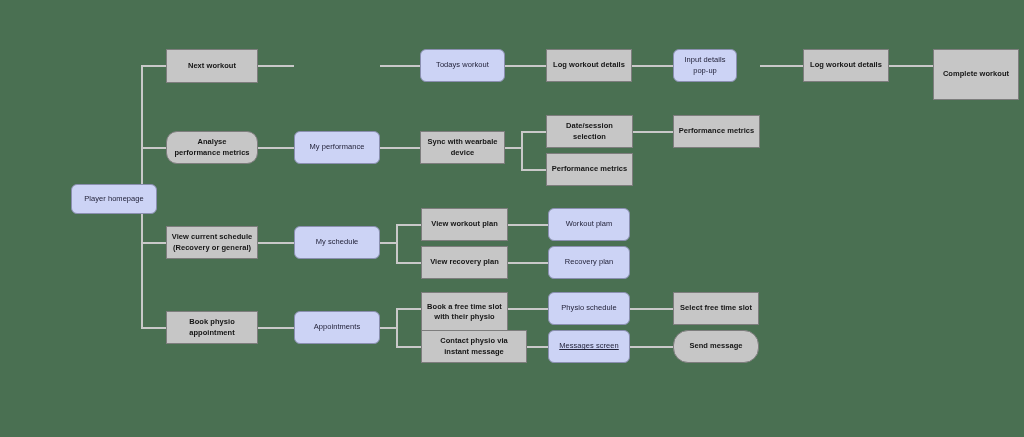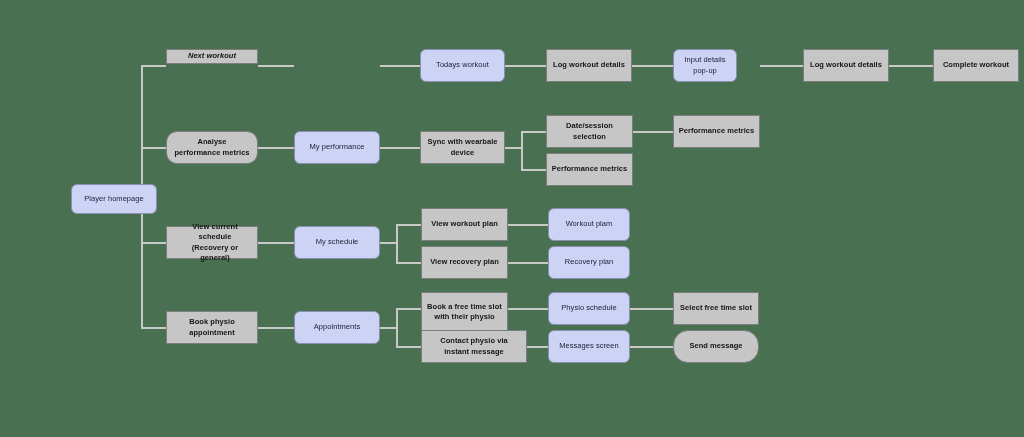--- a/index.html
+++ b/index.html
@@ -101,36 +101,36 @@
   <div class="edge h" style="left:396px; top:346px; width:25px;"></div>
   <div class="edge h" style="left:508px; top:308px; width:40px;"></div>
   <div class="edge h" style="left:508px; top:346px; width:40px;"></div>
   <div class="edge h" style="left:630px; top:308px; width:43px;"></div>
   <div class="edge h" style="left:630px; top:346px; width:43px;"></div>
 
   <div class="node lav" style="left:31px; top:184px; width:86px; height:30px;margin-left:40px;">
     <span class="lbl">Player homepage</span>
   </div>
 
-  <div class="node grey" style="left:166px; top:49px; width:92px; height:15px;font-style:italic;">
+  <div class="node grey" style="left:166px; top:49px; width:92px; height:34px;">
     <span class="lbl">Next workout</span>
   </div>
   <div class="node lav" style="left:420px; top:49px; width:85px; height:33px;">
     <span class="lbl">Todays workout</span>
   </div>
   <div class="node grey" style="left:546px; top:49px; width:86px; height:33px;">
     <span class="lbl">Log workout details</span>
   </div>
   <div class="node lav" style="left:673px; top:49px; width:64px; height:33px;">
     <span class="lbl">Input details pop-up</span>
   </div>
   <div class="node grey" style="left:803px; top:49px; width:86px; height:33px;">
     <span class="lbl">Log workout details</span>
   </div>
-  <div class="node grey" style="left:933px; top:49px; width:86px; height:33px;">
+  <div class="node grey" style="left:933px; top:49px; width:86px; height:51px;">
     <span class="lbl">Complete workout</span>
   </div>
 
   <div class="node grey" style="left:166px; top:131px; width:92px; height:33px;border-radius:11px;">
     <span class="lbl">Analyse
 performance metrics</span>
   </div>
   <div class="node lav" style="left:294px; top:131px; width:86px; height:33px;">
     <span class="lbl">My performance</span>
   </div>
@@ -142,21 +142,21 @@
     <span class="lbl">Date/session
 selection</span>
   </div>
   <div class="node grey" style="left:546px; top:153px; width:87px; height:33px;">
     <span class="lbl">Performance metrics</span>
   </div>
   <div class="node grey" style="left:673px; top:115px; width:87px; height:33px;">
     <span class="lbl">Performance metrics</span>
   </div>
 
-  <div class="node grey" style="left:166px; top:226px; width:92px; height:33px;padding-left:10px;">
+  <div class="node grey" style="left:166px; top:226px; width:92px; height:33px;">
     <span class="lbl">View current schedule
 (Recovery or general)</span>
   </div>
   <div class="node lav" style="left:294px; top:226px; width:86px; height:33px;">
     <span class="lbl">My schedule</span>
   </div>
   <div class="node grey" style="left:421px; top:208px; width:87px; height:33px;">
     <span class="lbl">View workout plan</span>
   </div>
   <div class="node grey" style="left:421px; top:246px; width:87px; height:33px;">
@@ -180,21 +180,21 @@
     <span class="lbl">Book a free time slot
 with their physio</span>
   </div>
   <div class="node grey" style="left:421px; top:330px; width:106px; height:33px;">
     <span class="lbl">Contact physio via
 instant message</span>
   </div>
   <div class="node lav" style="left:548px; top:292px; width:82px; height:33px;">
     <span class="lbl">Physio schedule</span>
   </div>
-  <div class="node lav" style="left:548px; top:330px; width:82px; height:33px;">
+  <div class="node lav" style="left:548px; top:330px; width:82px; height:33px;text-decoration:underline;">
     <span class="lbl">Messages screen</span>
   </div>
   <div class="node grey" style="left:673px; top:292px; width:86px; height:33px;">
     <span class="lbl">Select free time slot</span>
   </div>
   <div class="node grey" style="left:673px; top:330px; width:86px; height:33px;border-radius:15px;">
     <span class="lbl">Send message</span>
   </div>
 
 </div>

